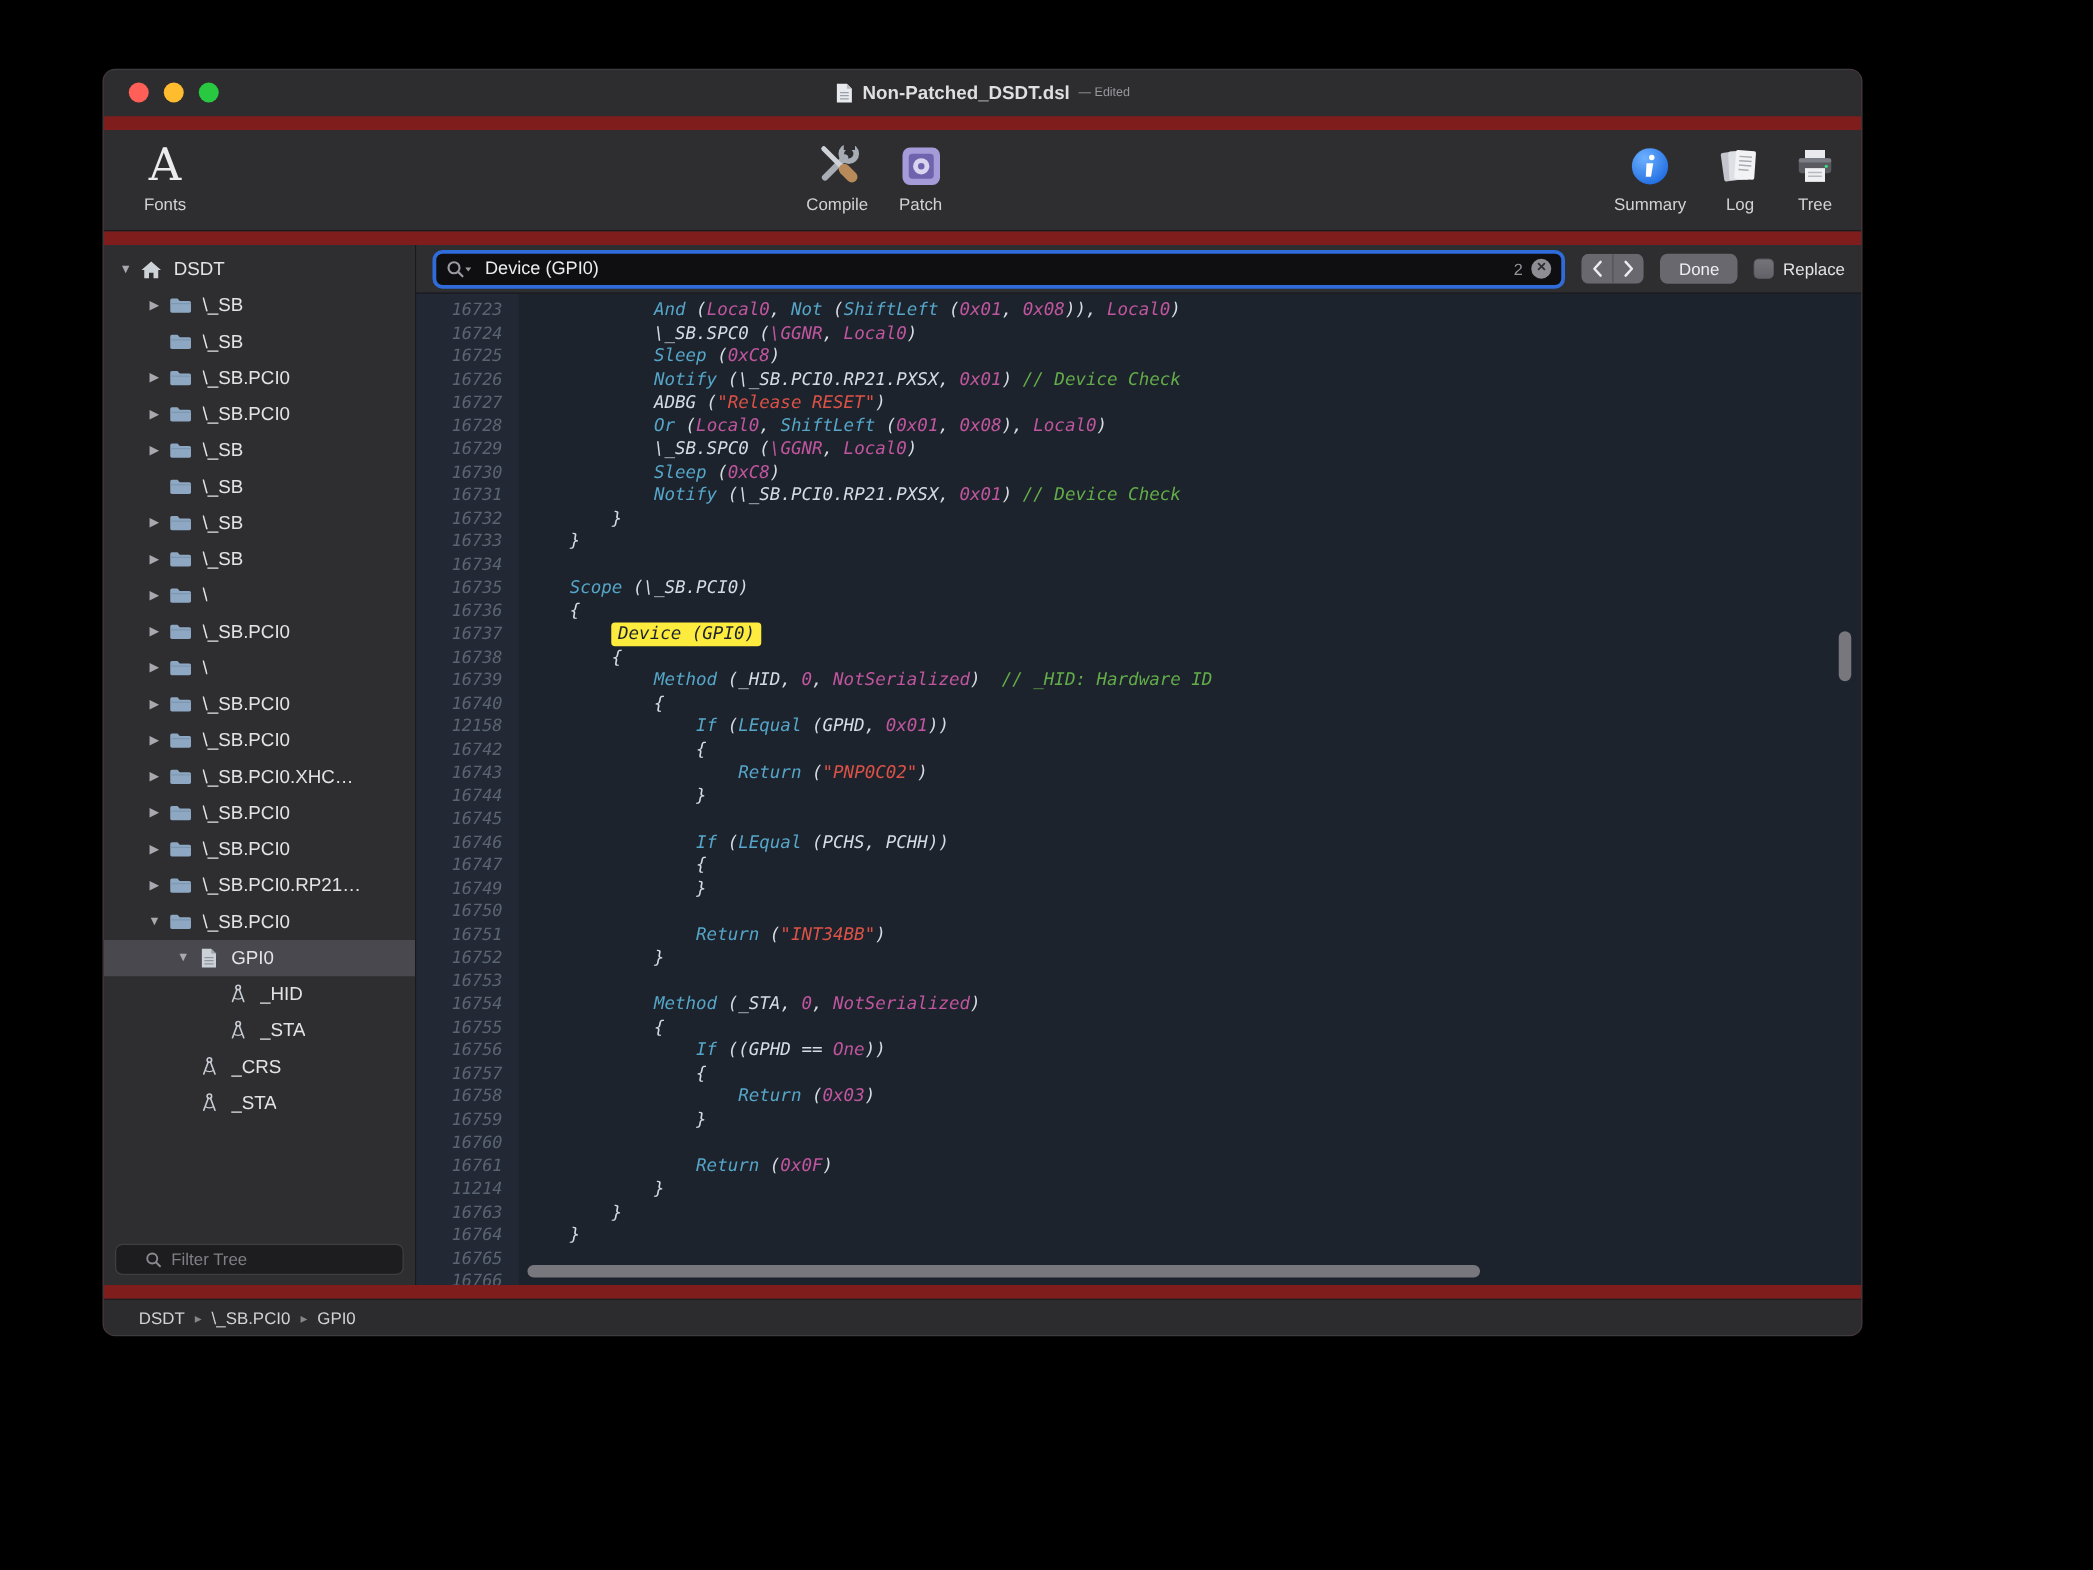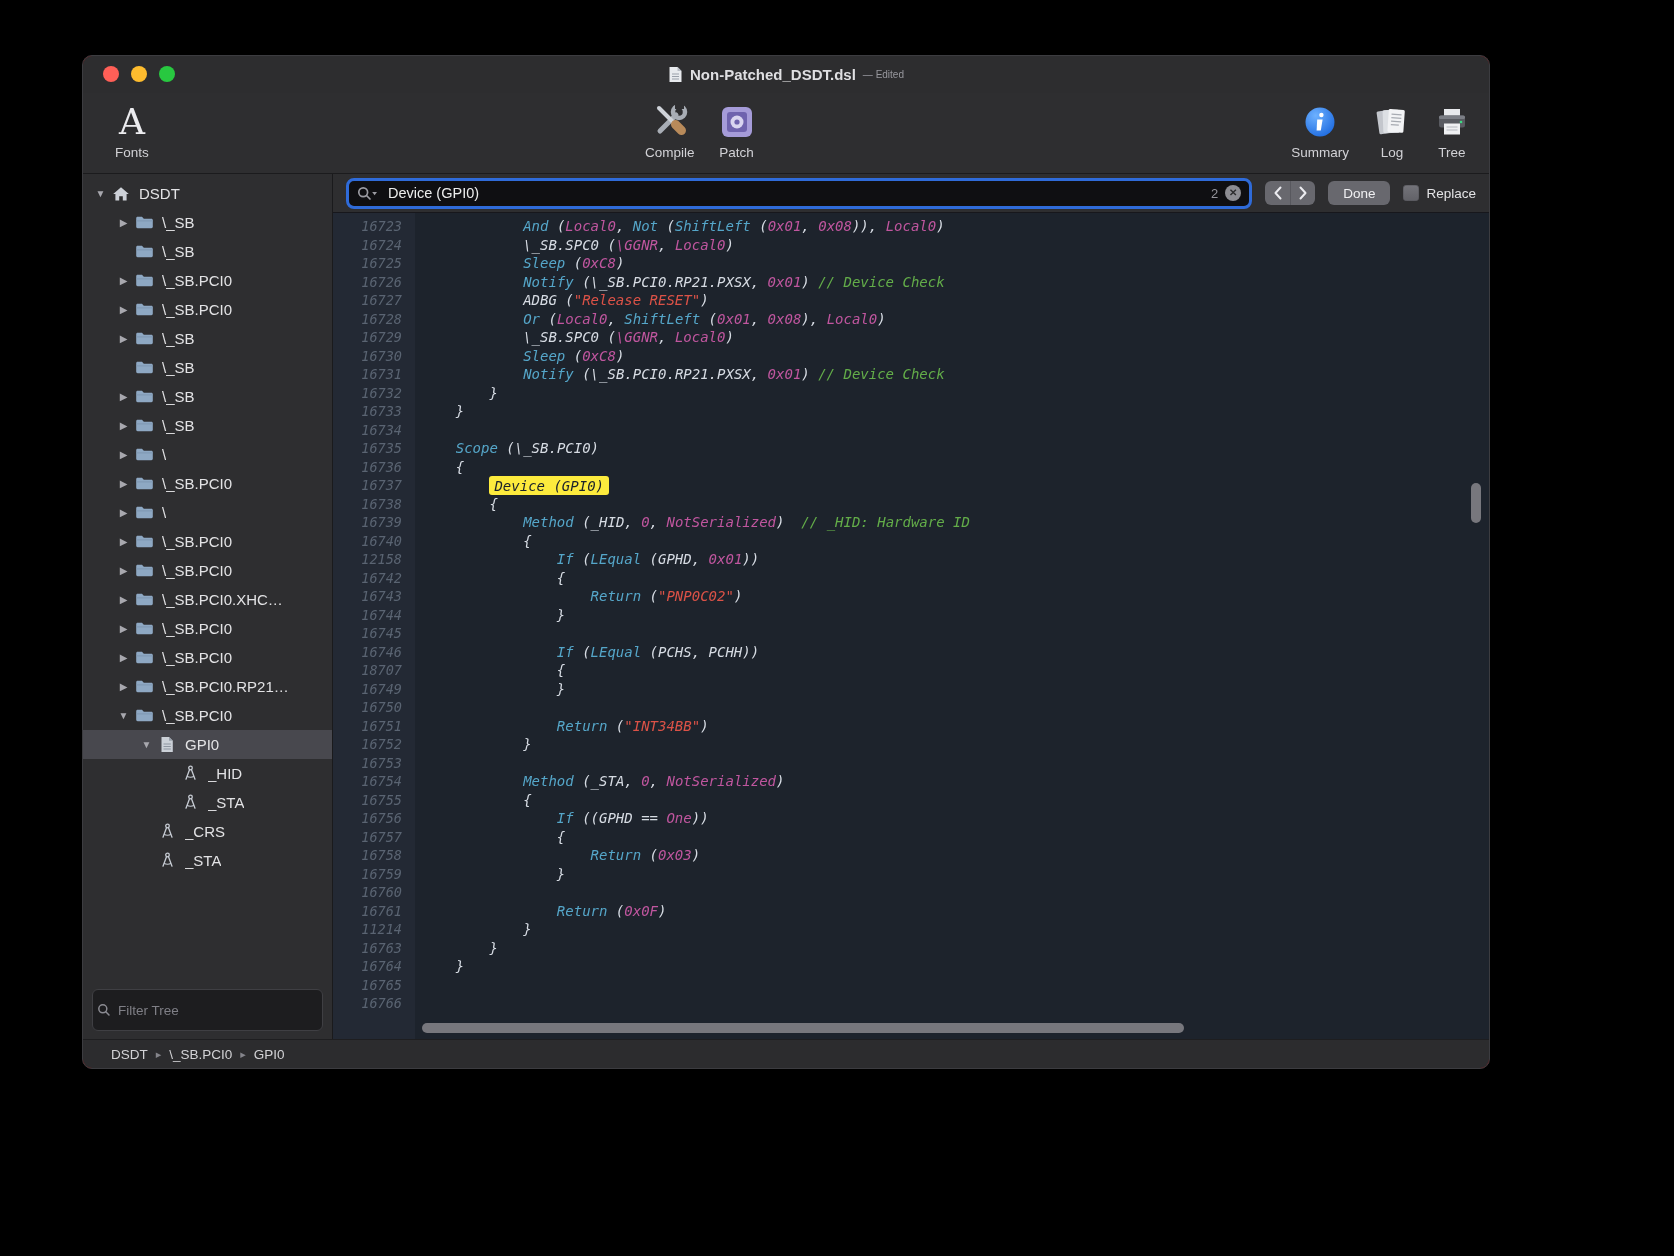--- a/index.html
+++ b/index.html
@@ -2,21 +2,21 @@
 <html style="--accent-focus: #2f6bd9; --find-highlight: #fdeb3d; --editor-bg: #1d232c; --gutter-bg: #232934; --syntax-keyword: #55a6c9; --syntax-constant: #c0569f; --syntax-string: #dc5247; --syntax-comment: #63ad49; --syntax-plain: #d6dbe3; --line-number: #5a6472; --traffic-close: #ff5f57; --traffic-minimize: #febc2e; --traffic-zoom: #28c840;"><head>
 <meta charset="utf-8">
 <style>
   html,body{margin:0;padding:0;background:#000;}
   #canvas{position:relative;width:1674px;height:1256px;background:#000;overflow:hidden;
           font-family:"Liberation Sans",sans-serif;-webkit-font-smoothing:antialiased;}
 
   
   .window{position:absolute;left:82px;top:55px;width:1408px;height:1014px;background:#7f1d1d;
           border:1px solid #3c3c40;border-radius:10px;box-sizing:border-box;overflow:hidden;
-          display:flex;flex-direction:column;box-shadow:0 30px 80px rgba(0,0,0,.8);}
+          display:flex;flex-direction:column;box-shadow:0 30px 80px rgba(0,0,0,.8);gap:11px;}
 
   
   .titlebar{height:37px;flex:none;position:relative;display:flex;align-items:center;justify-content:center;background:#2d2d2f;}
   .traffic{position:absolute;left:20px;top:10px;display:flex;gap:12px;}
   .light{width:16px;height:16px;border-radius:50%;display:block;}
   .light.red{background:var(--traffic-close,#ff5f57);}
   .light.yellow{background:var(--traffic-minimize,#febc2e);}
   .light.green{background:var(--traffic-zoom,#28c840);}
   .title-group{display:flex;align-items:center;gap:7px;}
   .title-text{font-size:15px;font-weight:600;color:#dfdfe2;}
@@ -35,22 +35,22 @@
   
   .content{flex:1;display:flex;min-height:0;}
   .sidebar{width:249px;flex:none;background:#2e2e30;border-right:1px solid #1a1a1c;display:flex;flex-direction:column;min-height:0;}
   .tree{flex:1;padding-top:5px;overflow:hidden;}
   .tree-row{height:29px;display:flex;align-items:center;font-size:15px;color:#e3e3e5;box-sizing:border-box;}
   .tree-row.selected{background:#48484e;}
   .tri{width:19px;flex:none;text-align:center;color:#a8a8ae;font-size:10px;line-height:29px;}
   .tree-icon{width:22px;flex:none;display:flex;align-items:center;justify-content:center;margin-right:7px;}
   .tree-label{white-space:nowrap;overflow:hidden;text-overflow:ellipsis;}
 
-  .filter-box{flex:none;margin:6px 9px 8px 9px;height:42px;background:#1d1d1f;border:1px solid #3f3f43;
-              border-radius:6px;display:flex;align-items:center;padding:0 4px;gap:5px;box-sizing:border-box;}
+  .filter-box{flex:none;margin:6px 9px 8px 9px;height:25px;background:#1d1d1f;border:1px solid #3f3f43;
+              border-radius:6px;display:flex;align-items:center;padding:0 23px;gap:5px;box-sizing:border-box;}
   .filter-input{flex:1;min-width:0;background:transparent;border:none;outline:none;color:#e5e5e8;
                 font-size:13.5px;font-family:"Liberation Sans",sans-serif;}
   .filter-input::placeholder{color:#7f7f86;}
 
   
   .editor-pane{flex:1;display:flex;flex-direction:column;min-width:0;background:var(--editor-bg,#1d232c);}
   .findbar{height:38px;flex:none;background:#2e2e30;border-bottom:1px solid #17171c;
            display:flex;align-items:center;padding:0 13px;gap:13px;}
   .search-field{flex:1;min-width:0;height:31px;background:#0f0f12;border:3px solid var(--accent-focus,#2f6bd9);
                 border-radius:8px;display:flex;align-items:center;padding:0 8px;gap:7px;box-sizing:border-box;}
@@ -531,21 +531,21 @@
               <div class="code-line"><span class="line-num">16737</span><span class="line-text"><span class="tok-p">        </span><span class="tok-h">Device (GPI0)</span></span></div>
               <div class="code-line"><span class="line-num">16738</span><span class="line-text"><span class="tok-p">        {</span></span></div>
               <div class="code-line"><span class="line-num">16739</span><span class="line-text"><span class="tok-p">            </span><span class="tok-k">Method</span><span class="tok-p"> (_HID, </span><span class="tok-m">0</span><span class="tok-p">, </span><span class="tok-m">NotSerialized</span><span class="tok-p">)  </span><span class="tok-c">// _HID: Hardware ID</span></span></div>
               <div class="code-line"><span class="line-num">16740</span><span class="line-text"><span class="tok-p">            {</span></span></div>
               <div class="code-line"><span class="line-num">12158</span><span class="line-text"><span class="tok-p">                </span><span class="tok-k">If</span><span class="tok-p"> (</span><span class="tok-k">LEqual</span><span class="tok-p"> (GPHD, </span><span class="tok-m">0x01</span><span class="tok-p">))</span></span></div>
               <div class="code-line"><span class="line-num">16742</span><span class="line-text"><span class="tok-p">                {</span></span></div>
               <div class="code-line"><span class="line-num">16743</span><span class="line-text"><span class="tok-p">                    </span><span class="tok-k">Return</span><span class="tok-p"> (</span><span class="tok-s">"PNP0C02"</span><span class="tok-p">)</span></span></div>
               <div class="code-line"><span class="line-num">16744</span><span class="line-text"><span class="tok-p">                }</span></span></div>
               <div class="code-line"><span class="line-num">16745</span><span class="line-text"></span></div>
               <div class="code-line"><span class="line-num">16746</span><span class="line-text"><span class="tok-p">                </span><span class="tok-k">If</span><span class="tok-p"> (</span><span class="tok-k">LEqual</span><span class="tok-p"> (PCHS, PCHH))</span></span></div>
-              <div class="code-line"><span class="line-num">18707</span><span class="line-text"><span class="tok-p">                {</span></span></div>
+              <div class="code-line"><span class="line-num">16747</span><span class="line-text"><span class="tok-p">                {</span></span></div>
               <div class="code-line"><span class="line-num">16749</span><span class="line-text"><span class="tok-p">                }</span></span></div>
               <div class="code-line"><span class="line-num">16750</span><span class="line-text"></span></div>
               <div class="code-line"><span class="line-num">16751</span><span class="line-text"><span class="tok-p">                </span><span class="tok-k">Return</span><span class="tok-p"> (</span><span class="tok-s">"INT34BB"</span><span class="tok-p">)</span></span></div>
               <div class="code-line"><span class="line-num">16752</span><span class="line-text"><span class="tok-p">            }</span></span></div>
               <div class="code-line"><span class="line-num">16753</span><span class="line-text"></span></div>
               <div class="code-line"><span class="line-num">16754</span><span class="line-text"><span class="tok-p">            </span><span class="tok-k">Method</span><span class="tok-p"> (_STA, </span><span class="tok-m">0</span><span class="tok-p">, </span><span class="tok-m">NotSerialized</span><span class="tok-p">)</span></span></div>
               <div class="code-line"><span class="line-num">16755</span><span class="line-text"><span class="tok-p">            {</span></span></div>
               <div class="code-line"><span class="line-num">16756</span><span class="line-text"><span class="tok-p">                </span><span class="tok-k">If</span><span class="tok-p"> ((GPHD == </span><span class="tok-m">One</span><span class="tok-p">))</span></span></div>
               <div class="code-line"><span class="line-num">16757</span><span class="line-text"><span class="tok-p">                {</span></span></div>
               <div class="code-line"><span class="line-num">16758</span><span class="line-text"><span class="tok-p">                    </span><span class="tok-k">Return</span><span class="tok-p"> (</span><span class="tok-m">0x03</span><span class="tok-p">)</span></span></div>

